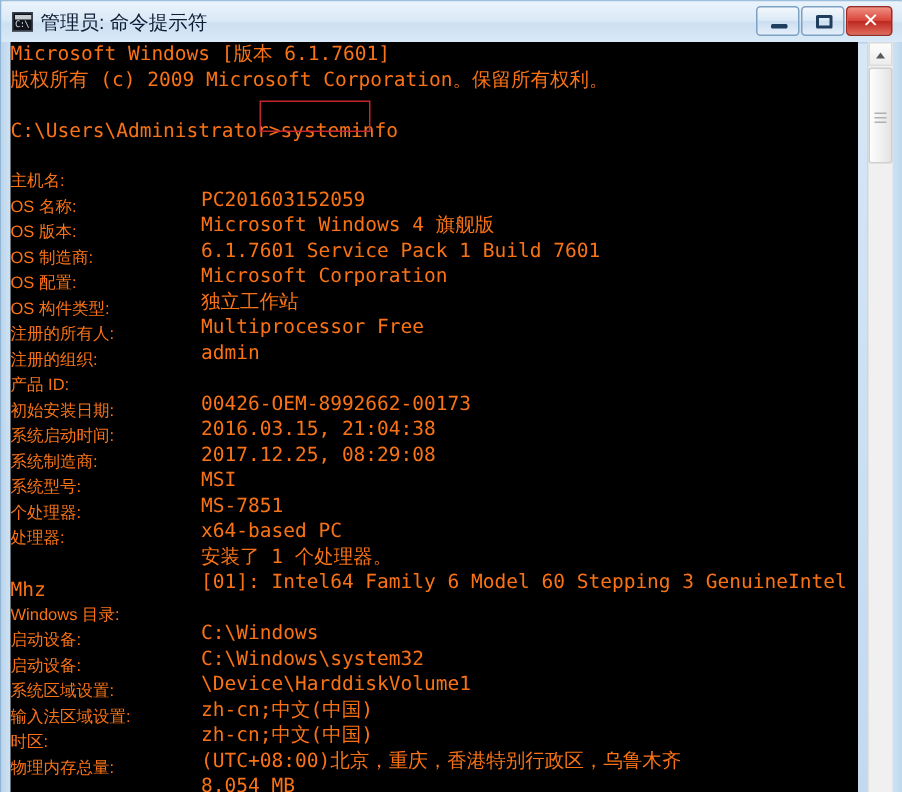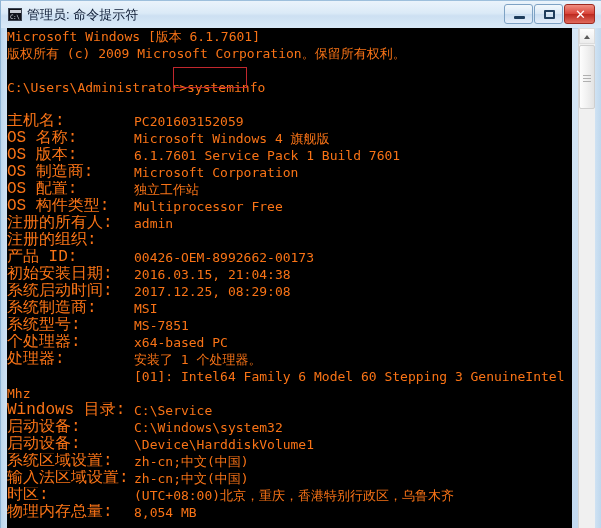--- a/index.html
+++ b/index.html
@@ -143,24 +143,25 @@
   }
   .line .lbl {
     display: inline-block;
     width: 127px;
     vertical-align: top;
     overflow: hidden;
   }
   .line .val {
     display: inline-block;
     vertical-align: top;
+    margin-top: 12px;
   }
   .cn {
-    font-family: Liberation Mono, monospace;
-    font-size: 16px;
+    font-family: Liberation Sans, sans-serif;
+    font-size: 11px;
   }
   .line.blank { color: transparent; }
 
   
   #cmd-highlight {
     position: absolute;
     left: 166px;
     top: 39px;
     width: 74px;
     height: 21px;
@@ -274,21 +275,21 @@
         <div class="line"><span class="lbl cn">注册的组织:</span><span class="val"></span></div>
         <div class="line"><span class="lbl cn">产品 ID:</span><span class="val">00426-OEM-8992662-00173</span></div>
         <div class="line"><span class="lbl cn">初始安装日期:</span><span class="val">2016.03.15, 21:04:38</span></div>
         <div class="line"><span class="lbl cn">系统启动时间:</span><span class="val">2017.12.25, 08:29:08</span></div>
         <div class="line"><span class="lbl cn">系统制造商:</span><span class="val">MSI</span></div>
         <div class="line"><span class="lbl cn">系统型号:</span><span class="val">MS-7851</span></div>
         <div class="line"><span class="lbl cn">个处理器:</span><span class="val">x64-based PC</span></div>
         <div class="line"><span class="lbl cn">处理器:</span><span class="val">安装了 1 个处理器。</span></div>
         <div class="line"><span class="lbl cn"></span><span class="val">[01]: Intel64 Family 6 Model 60 Stepping 3 GenuineIntel ~3400</span></div>
         <div class="line">Mhz</div>
-        <div class="line"><span class="lbl cn">Windows 目录:</span><span class="val">C:\Service</span></div>
+        <div class="line"><span class="lbl cn">Windows 目录:</span><span class="val">C:\Windows</span></div>
         <div class="line"><span class="lbl cn">启动设备:</span><span class="val">C:\Windows\system32</span></div>
         <div class="line"><span class="lbl cn">启动设备:</span><span class="val">\Device\HarddiskVolume1</span></div>
         <div class="line"><span class="lbl cn">系统区域设置:</span><span class="val">zh-cn;中文(中国)</span></div>
         <div class="line"><span class="lbl cn">输入法区域设置:</span><span class="val">zh-cn;中文(中国)</span></div>
         <div class="line"><span class="lbl cn">时区:</span><span class="val">(UTC+08:00)北京，重庆，香港特别行政区，乌鲁木齐</span></div>
         <div class="line"><span class="lbl cn">物理内存总量:</span><span class="val">8,054 MB</span></div>
       </div>
     <div id="cmd-highlight" style="border-color: rgb(193, 39, 45);"></div>
   </div>
 

